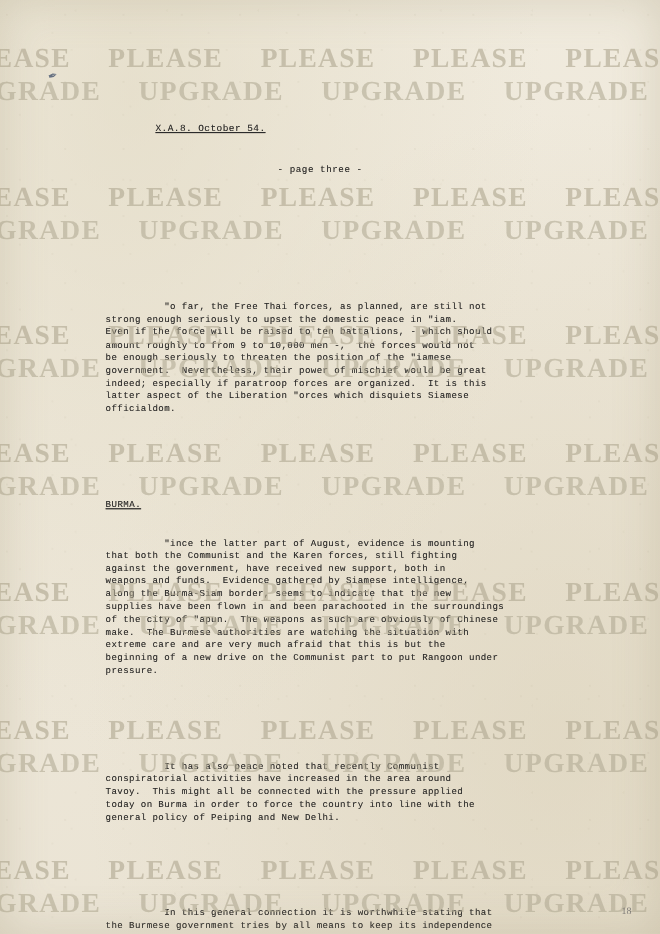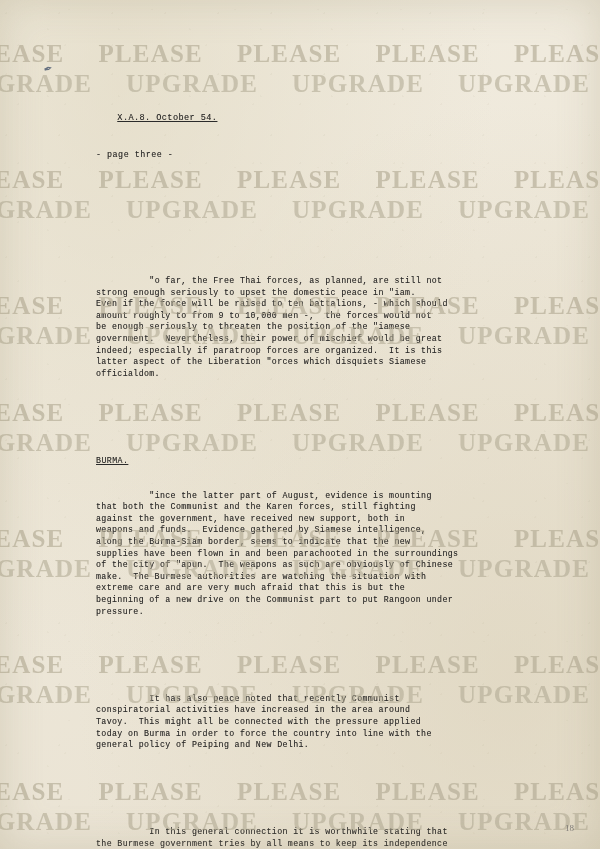--- a/index.html
+++ b/index.html
@@ -67,23 +67,25 @@
     letter-spacing: 0.35px;
     white-space: pre-wrap;
     text-shadow: 0 0 0.6px rgba(60,50,40,0.45);
   }
   .hdr-line {
     font-size: 8.6px;
     letter-spacing: 0.4px;
     text-decoration: underline;
     display: inline-block;
     margin-bottom: 0;
+    margin-left: 24px;
   }
   .page-label {
     display: block;
+    text-align: center;
     margin: 14px 0 0 0;
     font-size: 8.4px;
     letter-spacing: 0.5px;
     padding-right: 40px;
   }
   .para {
     margin: 0;
     white-space: pre-wrap;
   }
   .spacer-lg { height: 44px; }

